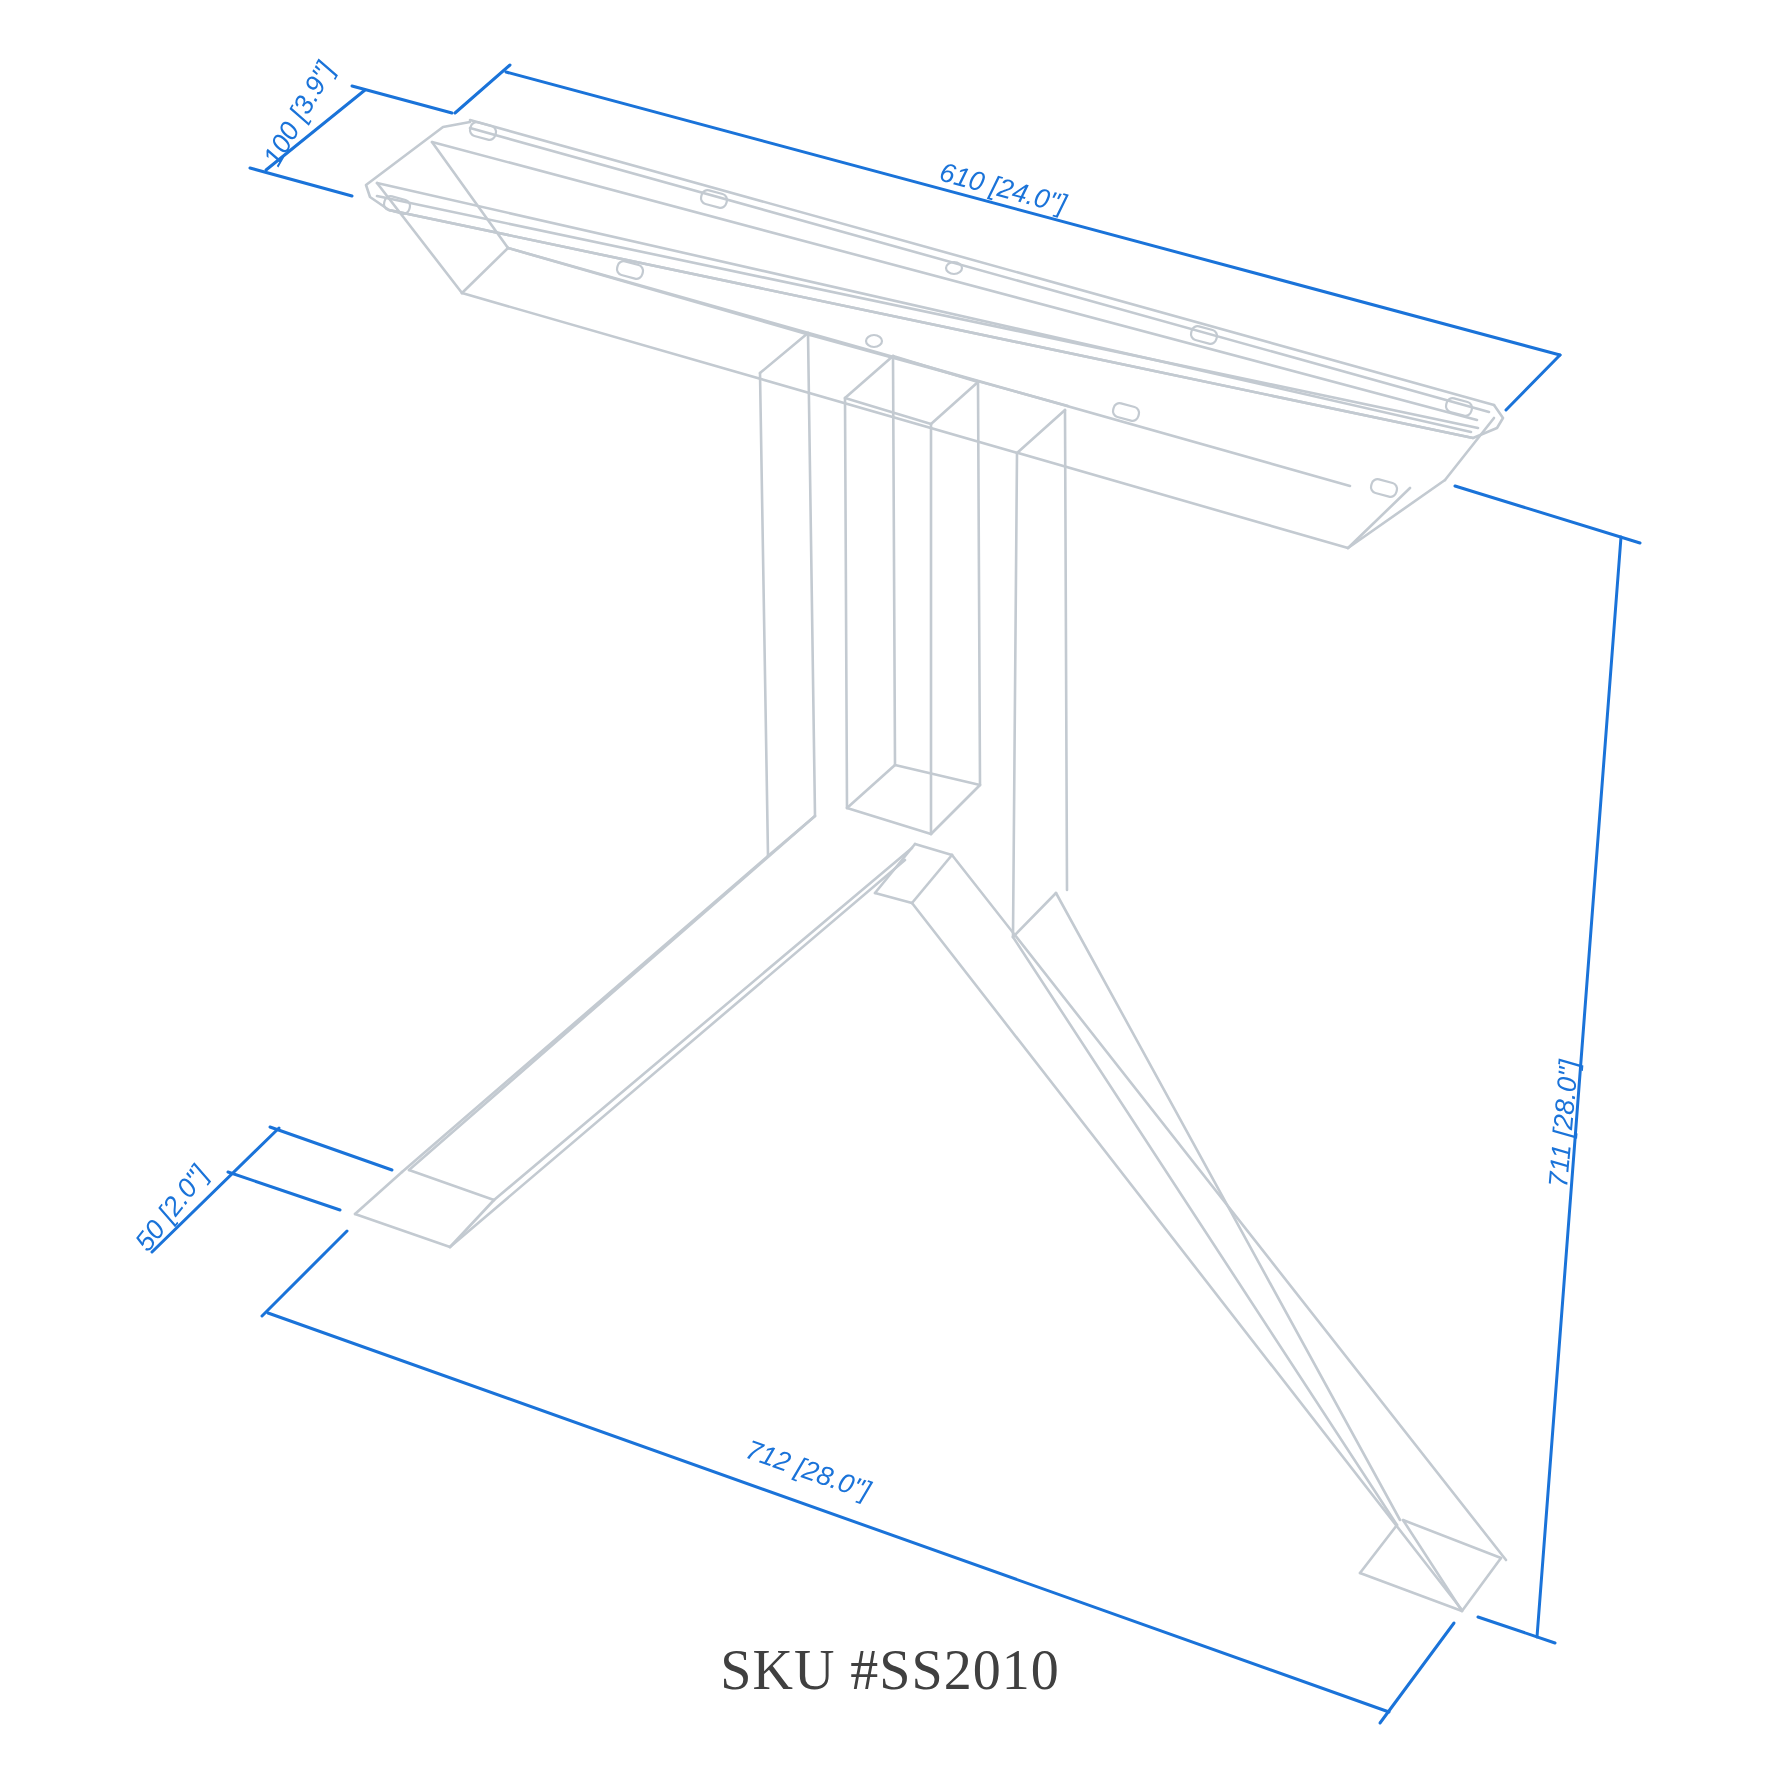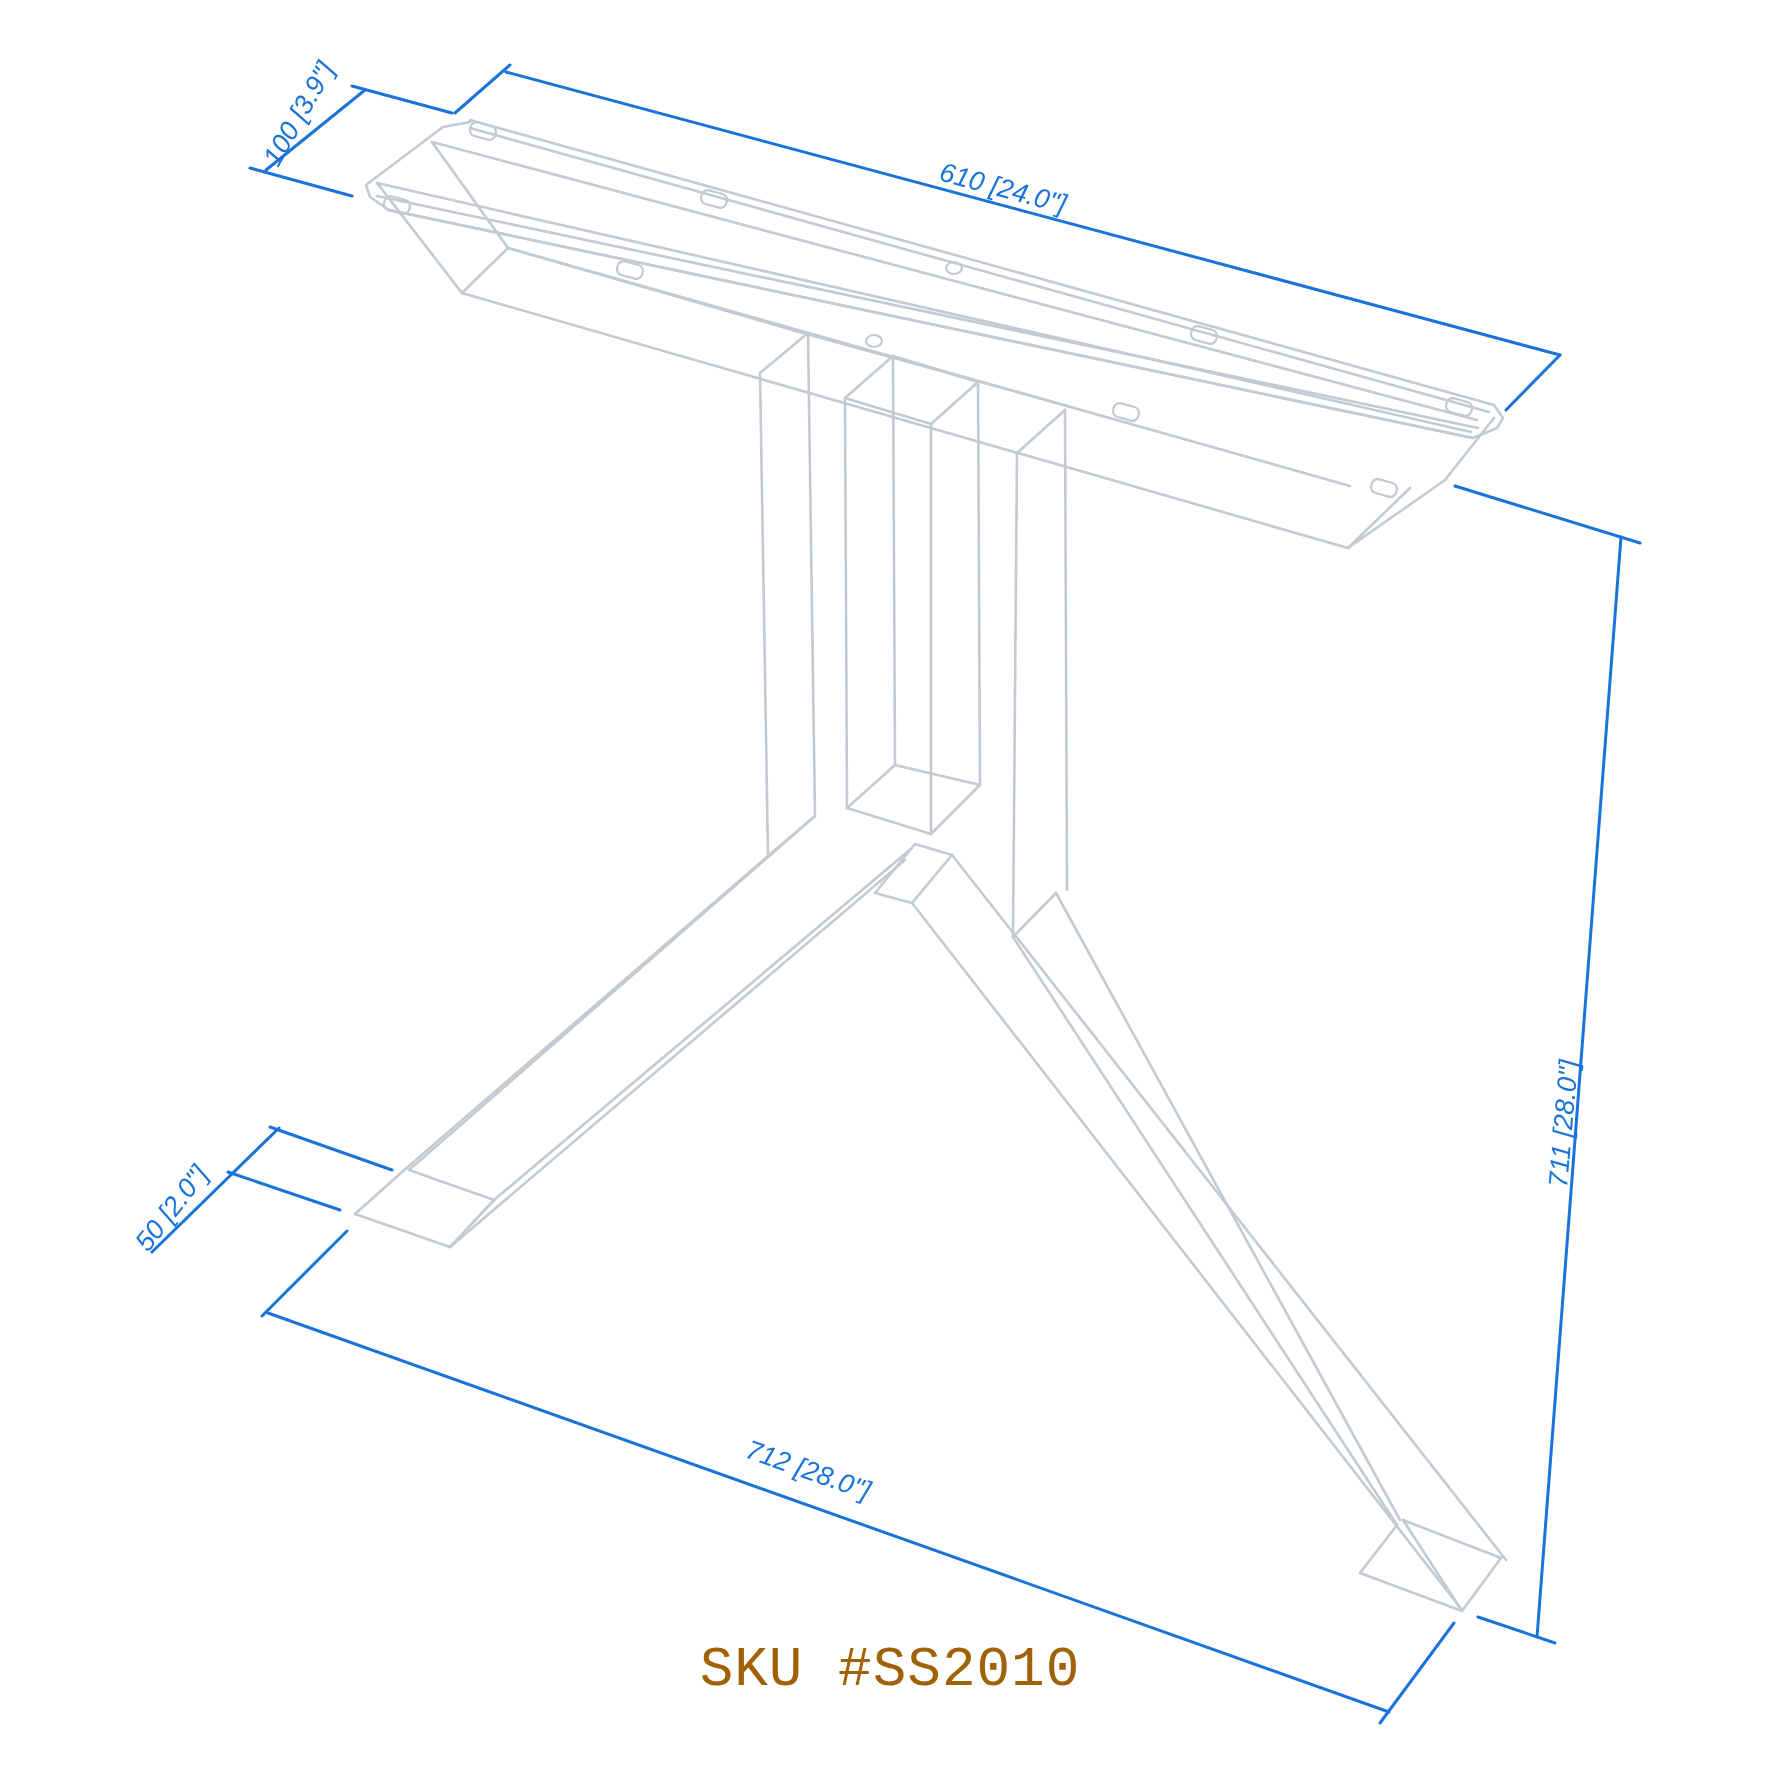--- a/index.html
+++ b/index.html
@@ -10,21 +10,21 @@
   }
   .dim line { stroke: #1a73d9; stroke-width: 3; stroke-linecap: round; }
   .dim-text {
     font-family: "Liberation Sans", sans-serif; font-size: 27px; fill: #1a73d9;
     font-style: italic;
   }
   .slot rect { fill: none; stroke: #c3cad1; stroke-width: 2.2; }
   .bolt ellipse { fill: none; stroke: #c3cad1; stroke-width: 2.2; }
   #sku {
     position: absolute; left: 0; width: 1780px; top: 1638px; text-align: center;
-    font-family: Liberation Mono, monospace; font-size: 56px; color: #a16207; letter-spacing: 1px;
+    font-family: Liberation Serif, serif; font-size: 56px; color: #404040; letter-spacing: 1px;
   }
 </style>
 </head>
 <body>
 
 <svg id="canvas" viewBox="0 0 1780 1780" xmlns="http://www.w3.org/2000/svg">
 
   <g class="frame">
 
     <polyline points="470,122 443,127 366,185 370,197 389,210 1473,438 1497,428 1503,418 1494,405"></polyline>

